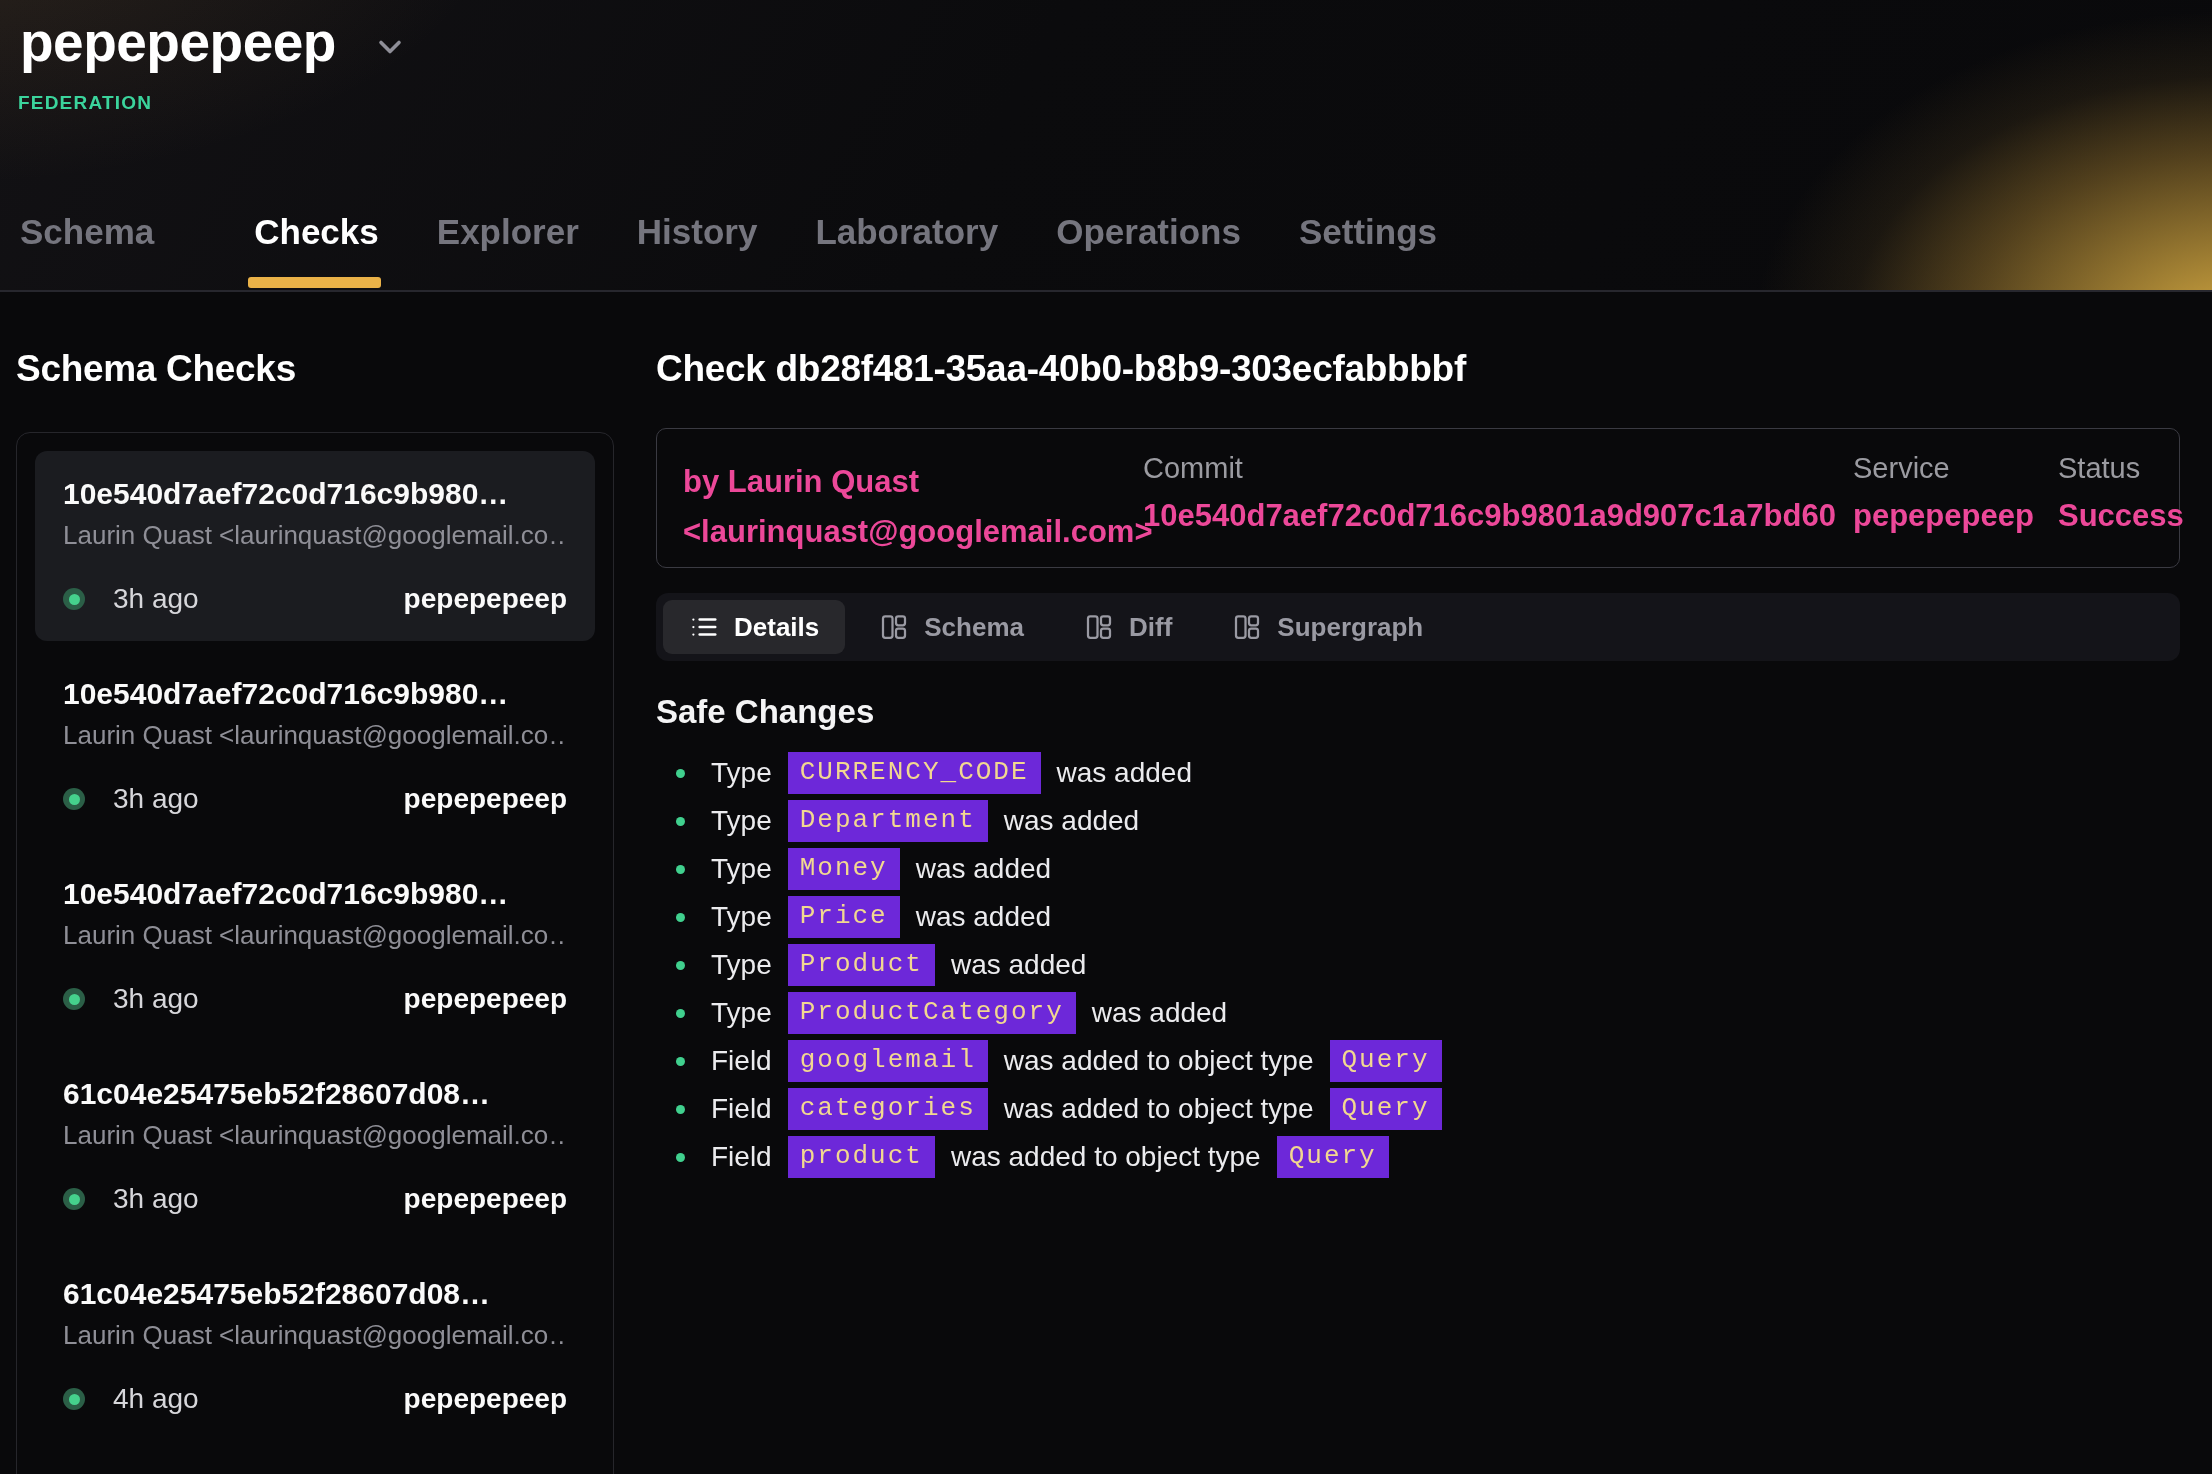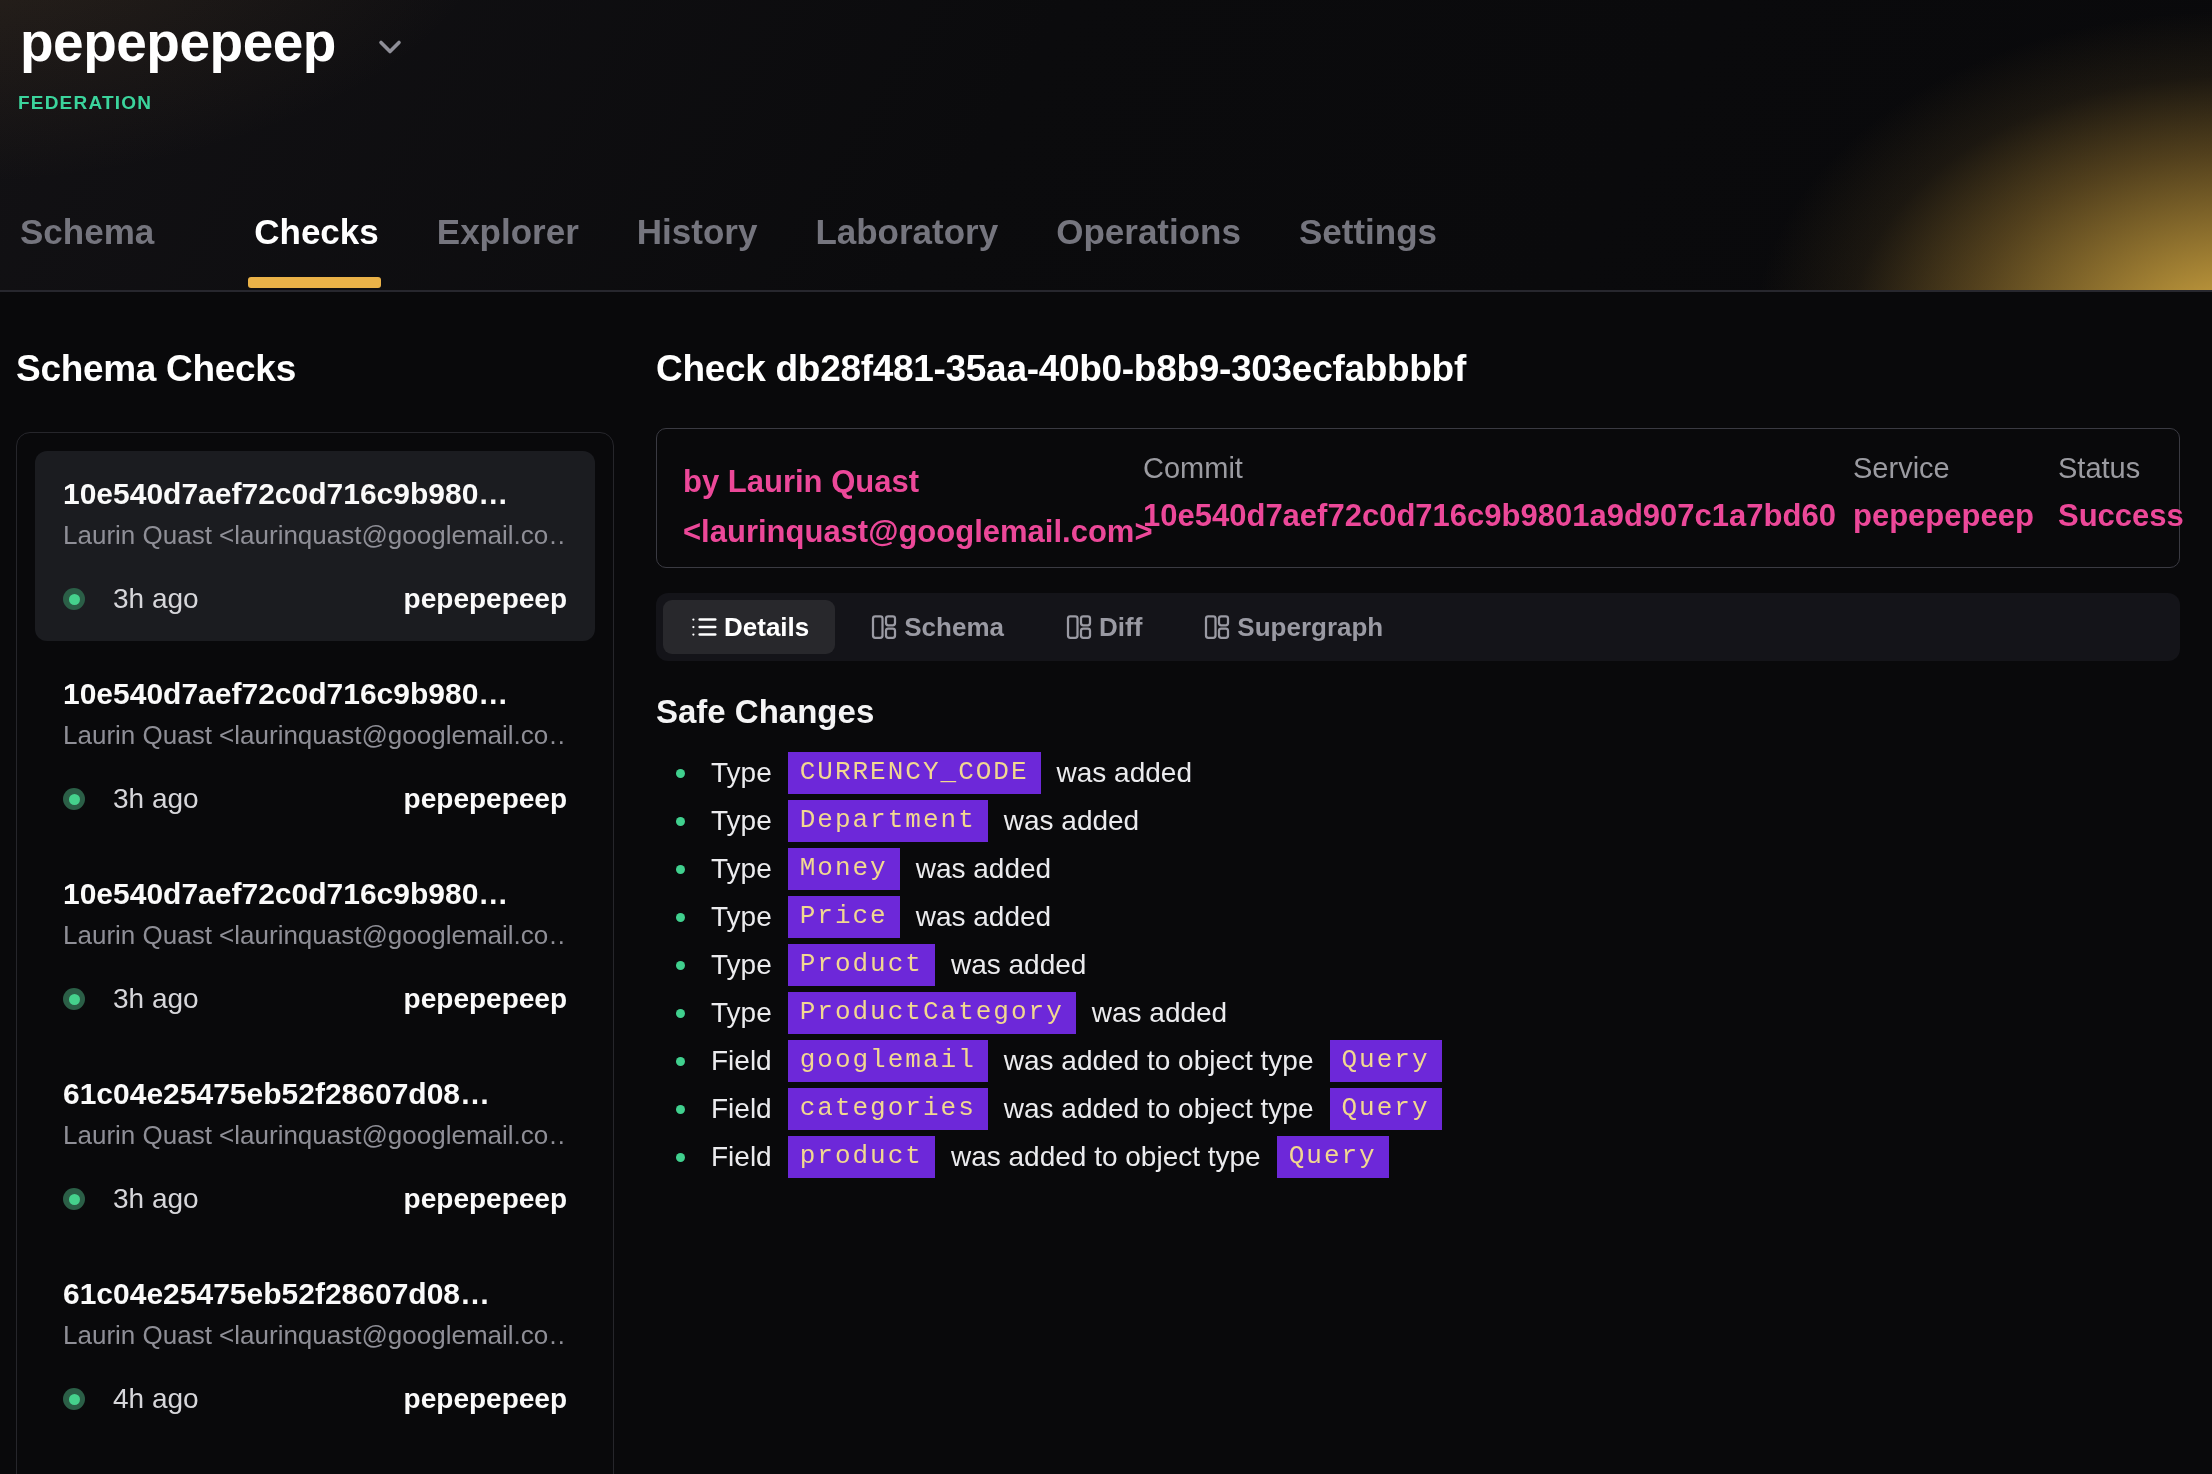--- a/index.html
+++ b/index.html
@@ -45,21 +45,21 @@
   .check-service { font-size:28px; font-weight:700; color:#fafafa; }
 
   
   .meta-box { margin-top:38px; border:1px solid #3a3a42; border-radius:10px; padding:22px 26px 16px;
     display:grid; grid-template-columns:460px 710px 205px auto; }
   .meta-label { font-size:29px; line-height:34px; color:#9b9ba1; margin-bottom:3px; }
   .meta-value { font-size:31px; line-height:38px; font-weight:600; color:#ec4899;margin-top:12px; }
   .meta-value.strong { font-weight:700; }
 
   .view-tabs { margin-top:25px; background:#141419; border-radius:12px; padding:7px; display:flex; gap:8px; height:68px; }
-  .view-tab { display:inline-flex; align-items:center; gap:5px; padding:0 26px; border-radius:9px;
+  .view-tab { display:inline-flex; align-items:center; gap:15px; padding:0 26px; border-radius:9px;
     font-size:26px; font-weight:600; color:#9a9aa3; background:transparent; border:none; cursor:pointer;
     font-family:"Liberation Sans", sans-serif; }
   .view-tab.active { background:#28282c; color:#ffffff; }
   .view-tab svg { width:30px; height:30px; flex:none; }
 
   .changes-heading { margin-top:32px; font-size:33px; font-weight:600; color:#f4f4f5; }
   .changes { list-style:none; margin-top:18px; }
   .change-row { display:flex; align-items:center; gap:0; height:48px; font-size:28px; color:#ebebee; }
   .bullet { width:9px; height:9px; border-radius:50%; background:#40d08e; margin-left:20px; margin-right:26px; flex:none; }
   .change-row .seg { margin-right:16px; white-space:nowrap; }

